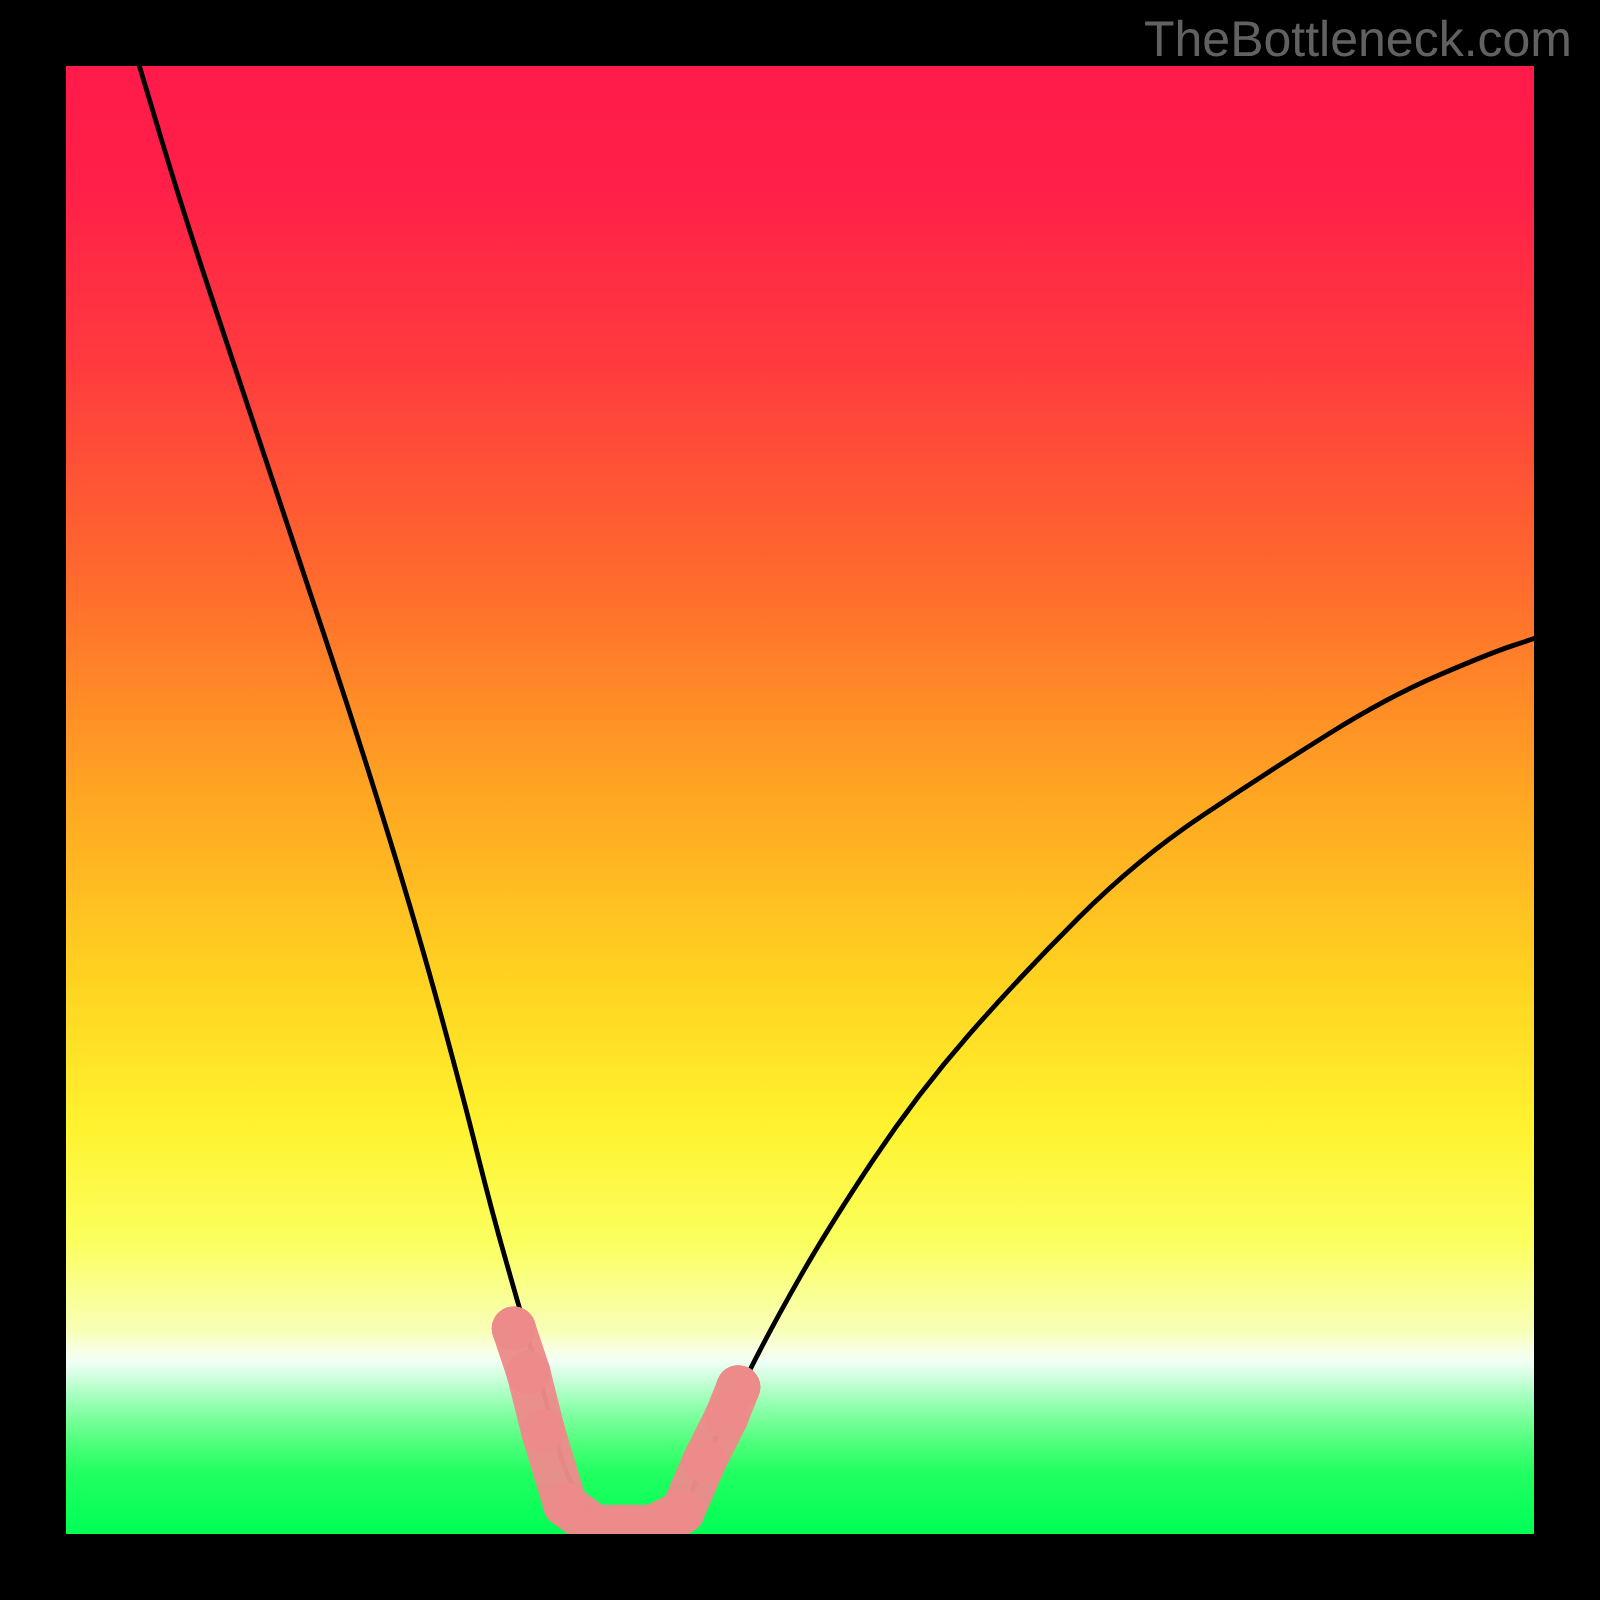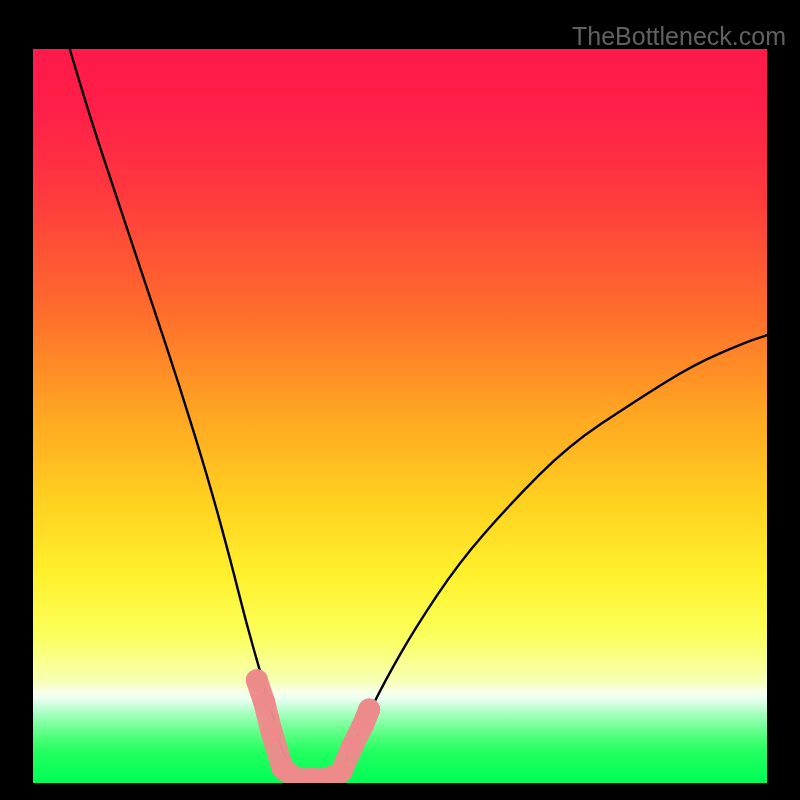--- a/index.html
+++ b/index.html
@@ -7,21 +7,21 @@
     padding: 0;
     width: 800px;
     height: 800px;
     overflow: hidden;
     background: #000;
     font-family: Arial, Helvetica, sans-serif;
   }
   .frame {
     position: absolute;
     left: 0;
-    top: 16px;
+    top: 0;
     width: 800px;
     height: 756px;
     background: #000;
   }
   .plot-area {
     position: absolute;
     left: 33px;
     top: 33px;
     width: 734px;
     height: 734px;

